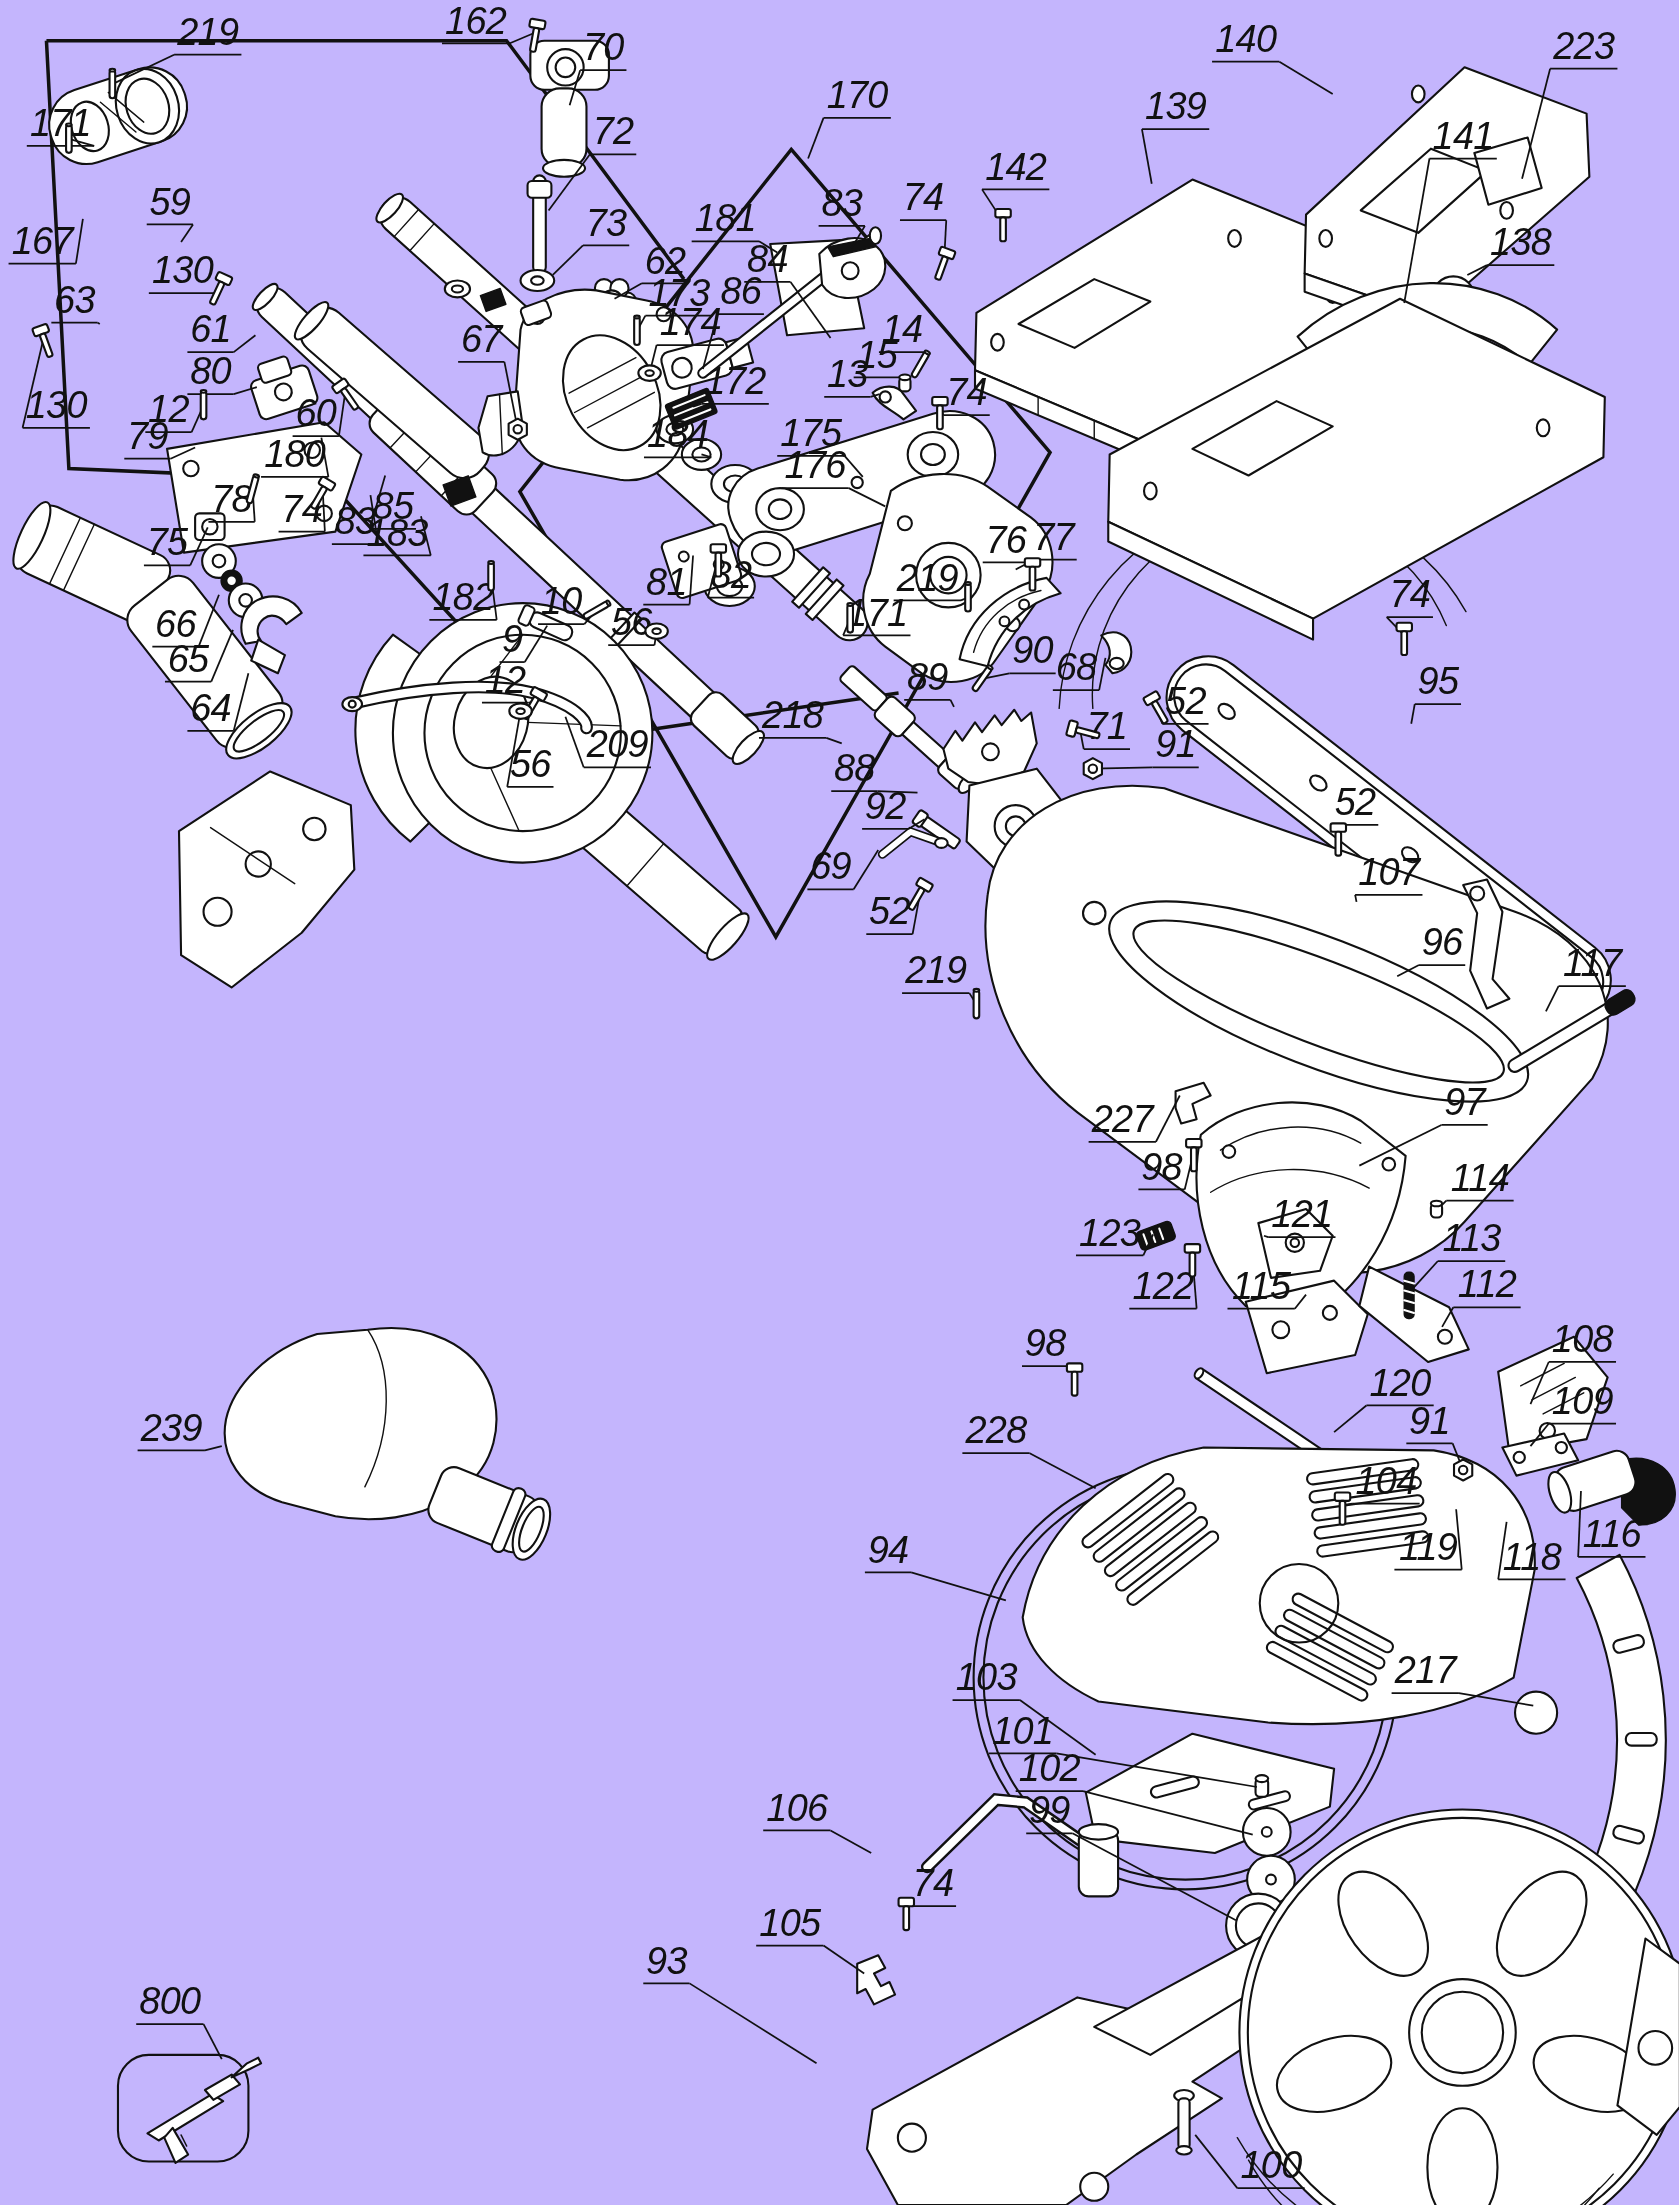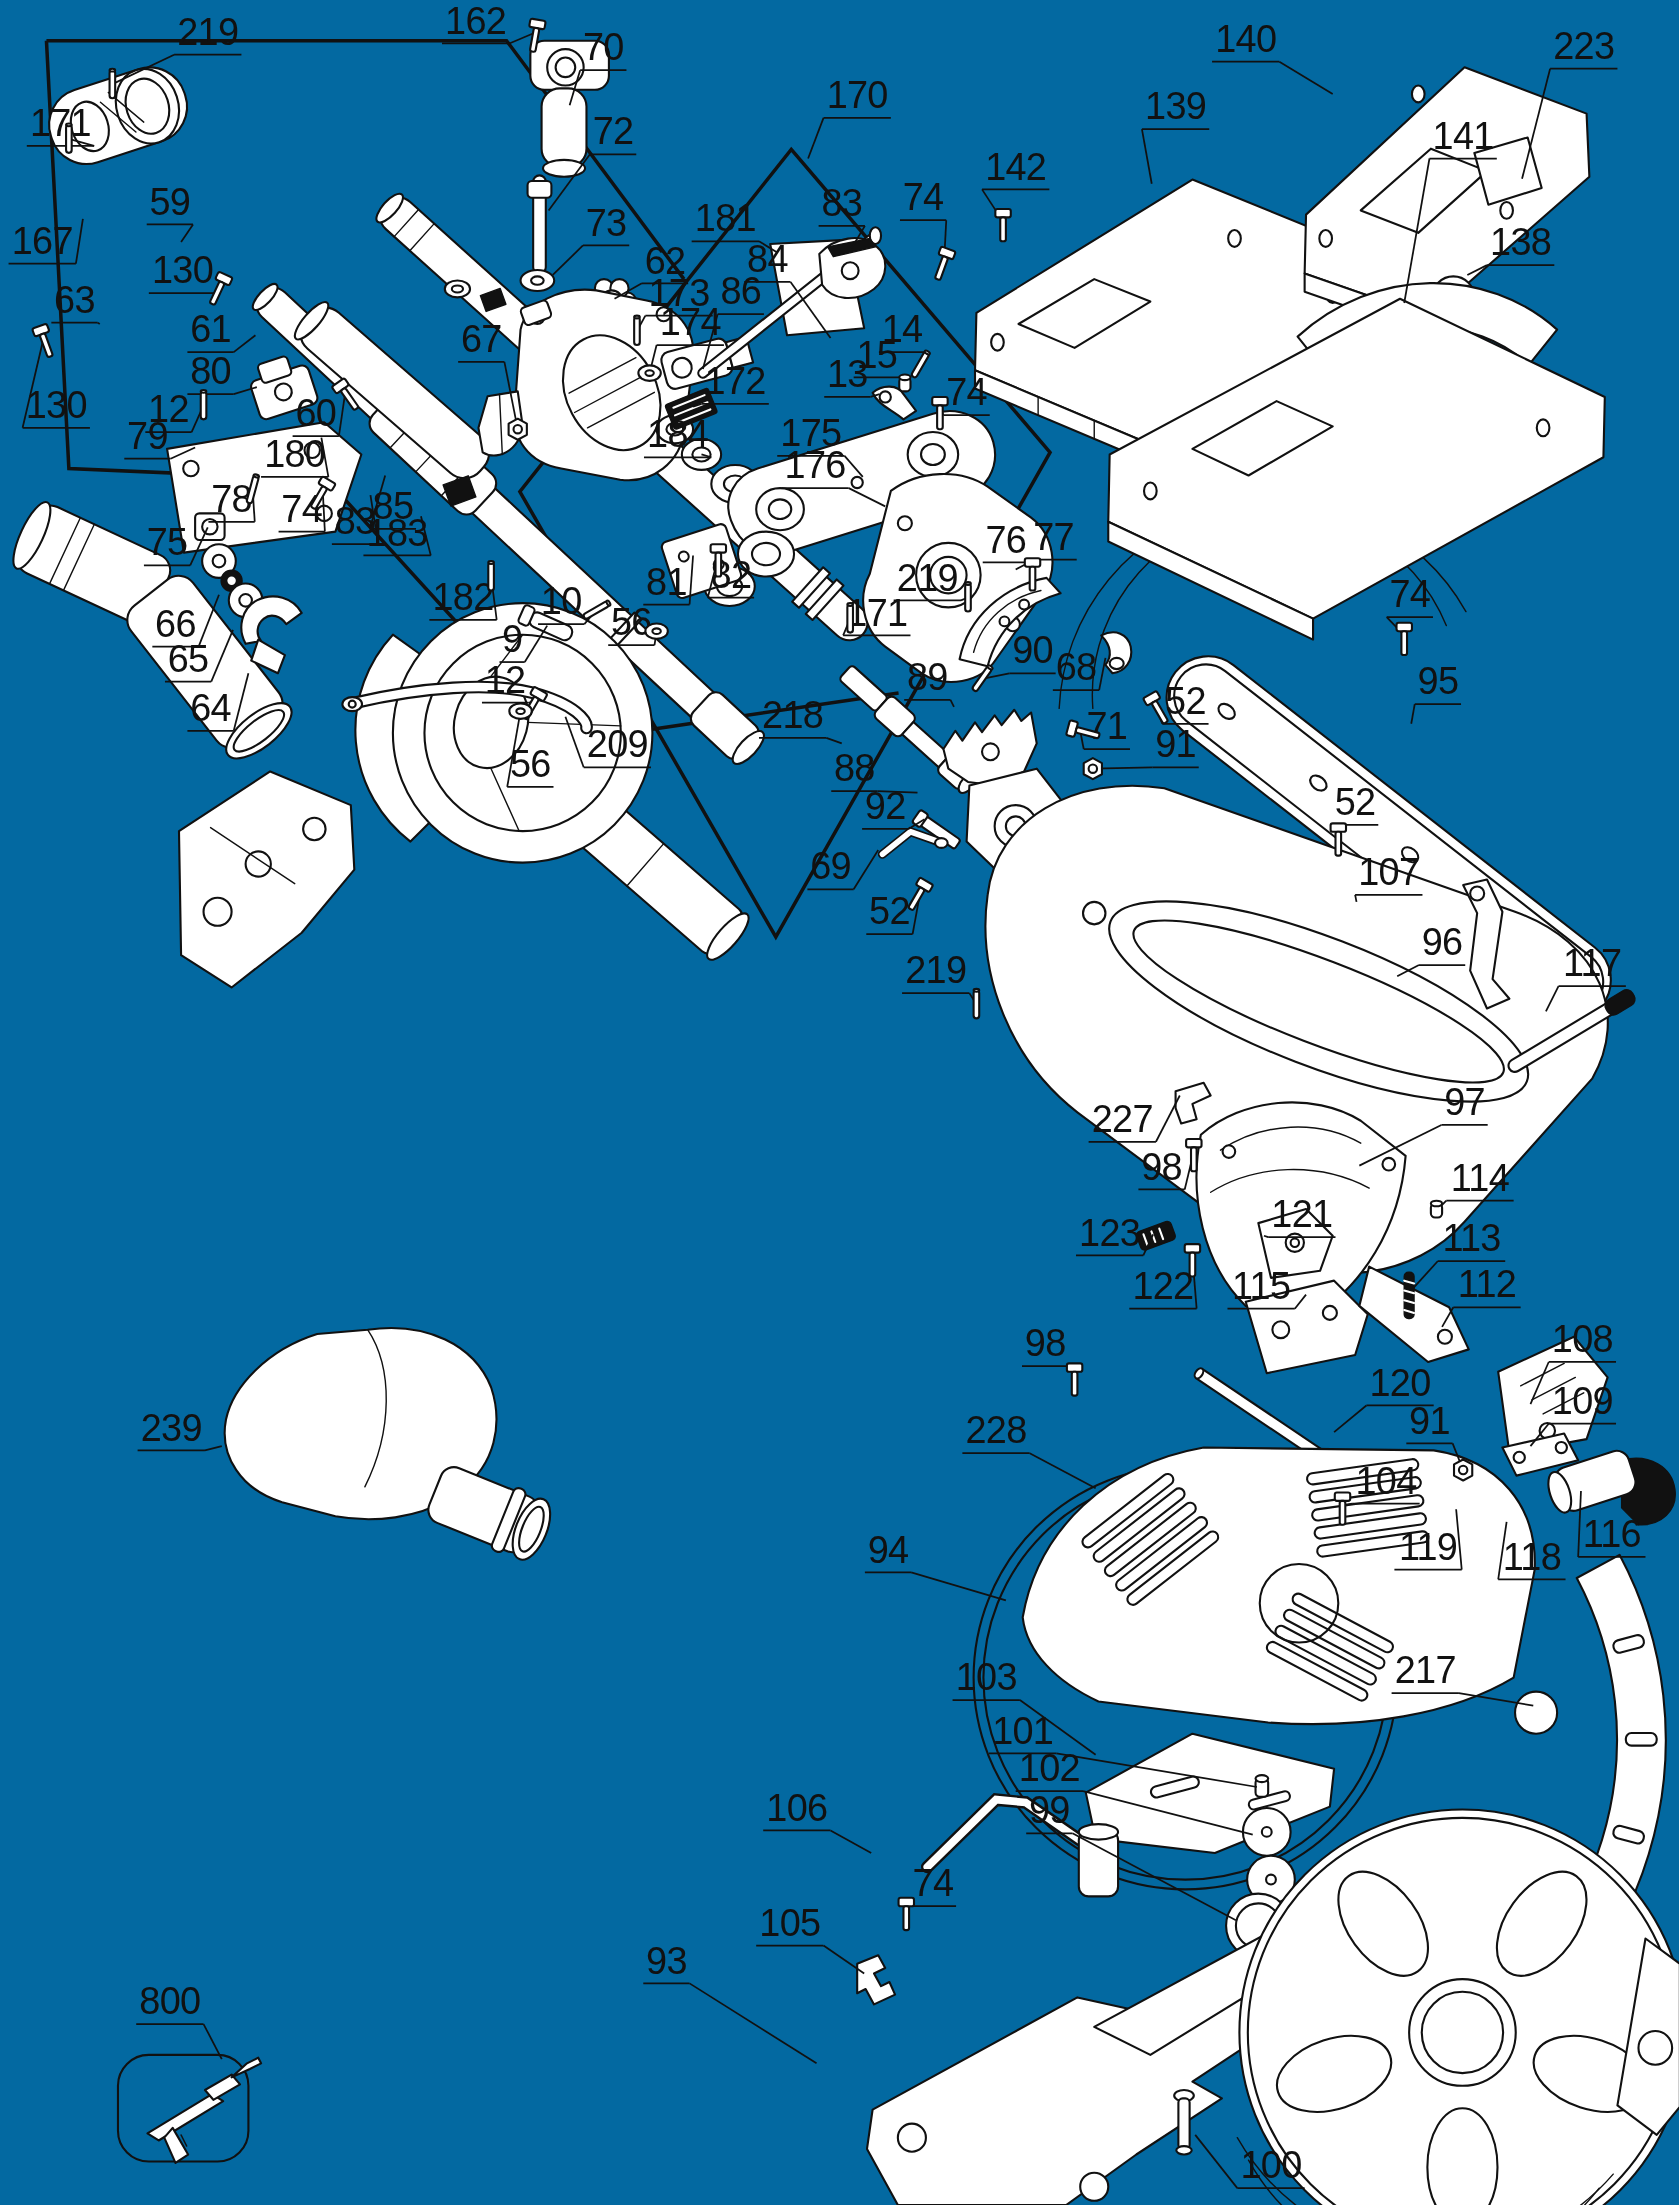--- a/index.html
+++ b/index.html
@@ -1,16 +1,16 @@
 <!DOCTYPE html>
 <html style="font-size:11.2px"><head>
 <meta charset="utf-8">
 <style>
   html,body{margin:0;padding:0;background:#ffffff;}
-  #stage{position:relative;width:1680px;height:2205px;background:#0369a1;}
+  #stage{position:relative;width:1680px;height:2205px;background:#c4b5fd;font-style:italic;}
   svg{display:block;}
   .p  {fill:#ffffff;stroke:#111111;stroke-width:3;stroke-linejoin:round;stroke-linecap:round;}
   .ln {fill:none;stroke:#111111;stroke-width:3;stroke-linejoin:round;stroke-linecap:round;}
   .thin{fill:none;stroke:#111111;stroke-width:2;stroke-linejoin:round;stroke-linecap:round;}
   .dk {fill:#111111;stroke:#111111;stroke-width:2;stroke-linejoin:round;}
   .wl {fill:none;stroke:#ffffff;stroke-width:3;stroke-linecap:round;}
   .bd {fill:none;stroke:#111111;stroke-width:5;stroke-linejoin:miter;}
   .callout-text{font-family:"Liberation Sans","DejaVu Sans",sans-serif;font-size:54px;fill:#111111;letter-spacing:-1px;}
   .leader{fill:none;stroke:#111111;stroke-width:2.5;}
 </style>

